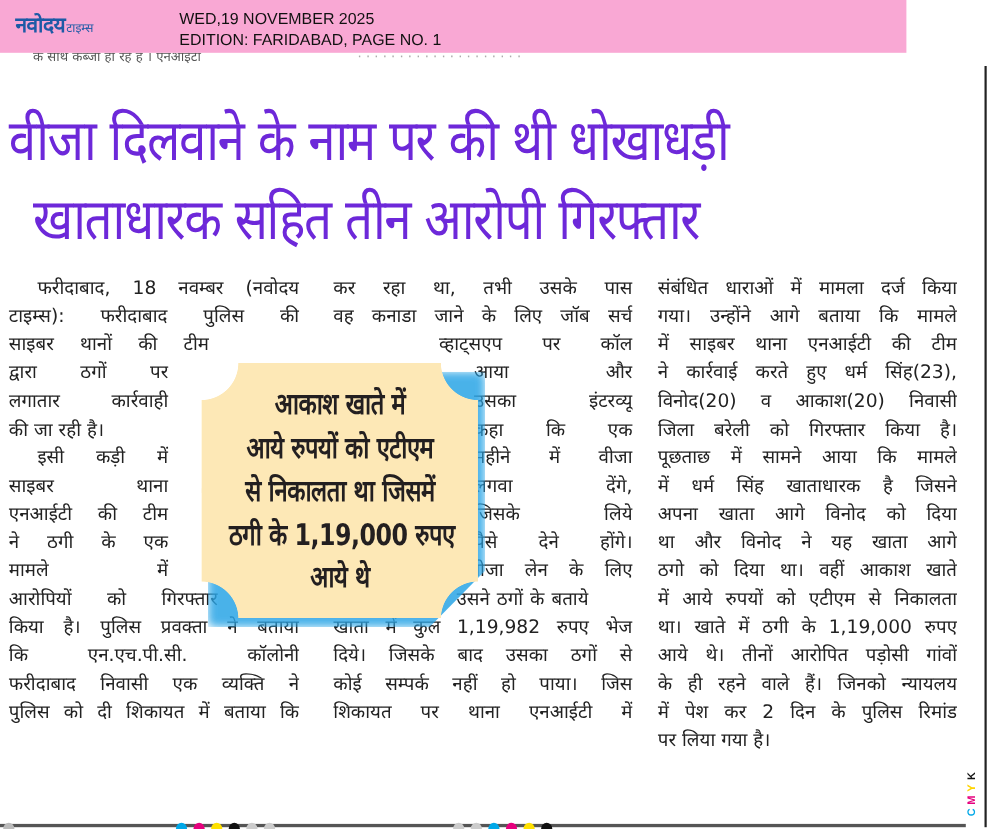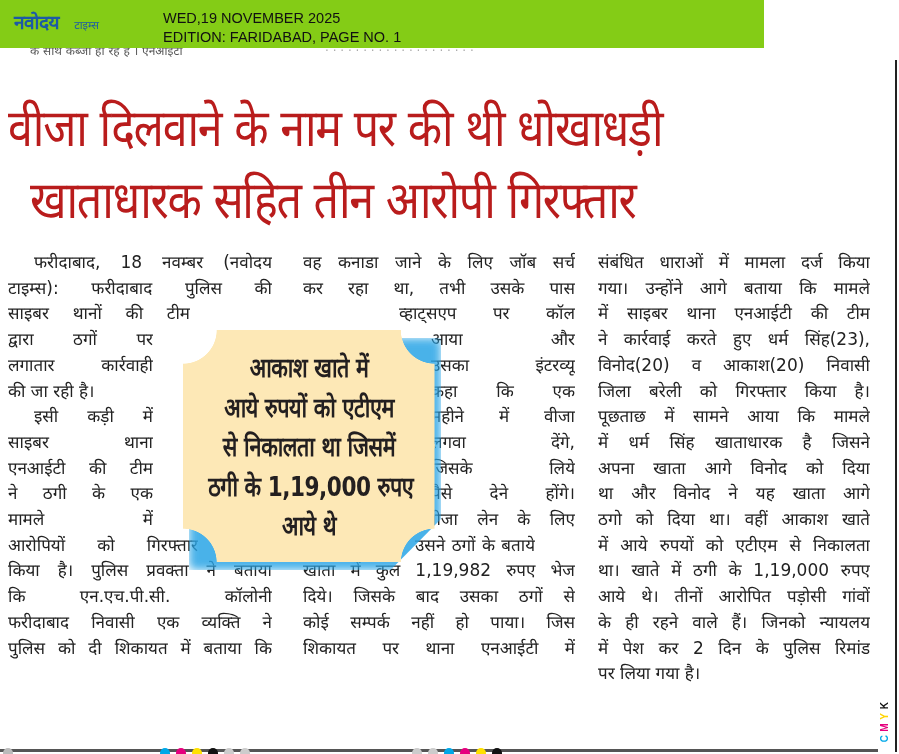--- a/index.html
+++ b/index.html
@@ -1,44 +1,44 @@
 <!DOCTYPE html>
 <html><head>
   <meta charset="utf-8">
   <style>
     * { box-sizing: border-box; margin: 0; padding: 0; }
     html, body { width: 899px; height: 754px; overflow: hidden; background: #ffffff; }
     body { position: relative; font-family: "DejaVu Sans", sans-serif; color: #1a1a1a; }
 
     
     .topbar {
-      position: absolute; left: 0; top: 0; width: 764px; height: 48px;
-      background: #84cc16; z-index: 5;
+      position: absolute; left: 0; top: 0; width: 824px; height: 48px;
+      background: #f9a8d4; z-index: 5;
     }
     .logo { position: absolute; left: 14px; top: 9px; display: flex; align-items: baseline; }
     .logo-main { font-family: "DejaVu Sans", sans-serif; font-weight: bold; font-size: 19px; color: #1c5aa6; letter-spacing: -0.5px; }
-    .logo-sub { font-family: "DejaVu Sans", sans-serif; font-size: 11px; color: #1c5aa6; margin-left: 15px; }
+    .logo-sub { font-family: "DejaVu Sans", sans-serif; font-size: 11px; color: #1c5aa6; margin-left: 1px; }
     .edition { position: absolute; left: 163px; top: 9px; font-family: "Liberation Sans", sans-serif; font-size: 14.5px; line-height: 19px; color: #111; }
     .edition div { white-space: nowrap; }
 
     
     .cut-strip {
       position: absolute; left: 0; top: 48px; width: 899px; height: 14px; overflow: hidden;
       font-size: 12px; color: #555; line-height: 10px; white-space: nowrap;
     }
     .cut-strip span { position: absolute; top: -2px; }
 
     .right-rule { position: absolute; left: 895px; top: 60px; width: 2px; height: 692px; background: #222; }
     .bottom-rule { position: absolute; left: 0; top: 749px; width: 878px; height: 3px; background: #555; }
 
     
     .headline {
       position: absolute; left: 8px; top: 98px; width: 880px;
       font-family: "DejaVu Sans", sans-serif; font-weight: normal;
-      color: #b91c1c; text-align: left;
+      color: #6d28d9; text-align: left;
     }
     .headline .line1 { font-size: 52px; line-height: 60px; letter-spacing: -1.5px; transform: scaleX(0.86); transform-origin: left; white-space: nowrap; }
     .headline .line2 { font-size: 52px; line-height: 60px; letter-spacing: -1.5px; transform: scaleX(0.86); transform-origin: left; white-space: nowrap; margin-left: 22px; margin-top: 12px; }
 
     
     .col { position: absolute; top: 250px; font-size: 17px; line-height: 25.7px; color: #222; text-align: justify; }
     .col1 { left: 8px; width: 264px; }
     .col2 { left: 303px; width: 272px; }
     .col3 { left: 598px; width: 272px; }
 
@@ -129,22 +129,22 @@
   <span class="line short2">ने ठगी के एक</span>
   <span class="line short2">मामले में</span>
   <span class="line" style="width:190px">आरोपियों को गिरफ्तार</span>
   <span class="line">किया है। पुलिस प्रवक्ता ने बताया</span>
   <span class="line">कि एन.एच.पी.सी. कॉलोनी</span>
   <span class="line">फरीदाबाद निवासी एक व्यक्ति ने</span>
   <span class="line">पुलिस को दी शिकायत में बताया कि</span>
 </div>
 
 <div class="col col2">
+  <span class="line">कर रहा था, तभी उसके पास</span>
   <span class="line">वह कनाडा जाने के लिए जॉब सर्च</span>
-  <span class="line">कर रहा था, तभी उसके पास</span>
   <span class="line wrap-in2">व्हाट्सएप पर कॉल</span>
   <span class="line wrap-in3">आया और</span>
   <span class="line wrap-in3">उसका इंटरव्यू</span>
   <span class="line wrap-in3">कहा कि एक</span>
   <span class="line wrap-in3">महीने में वीजा</span>
   <span class="line wrap-in3">लगवा देंगे,</span>
   <span class="line wrap-in3">जिसके लिये</span>
   <span class="line wrap-in3">पैसे देने होंगे।</span>
   <span class="line" style="margin-left:124px;width:148px">वीजा लेन के लिए</span>
   <span class="line" style="margin-left:112px;width:120px">उसने ठगों के बताये</span>

